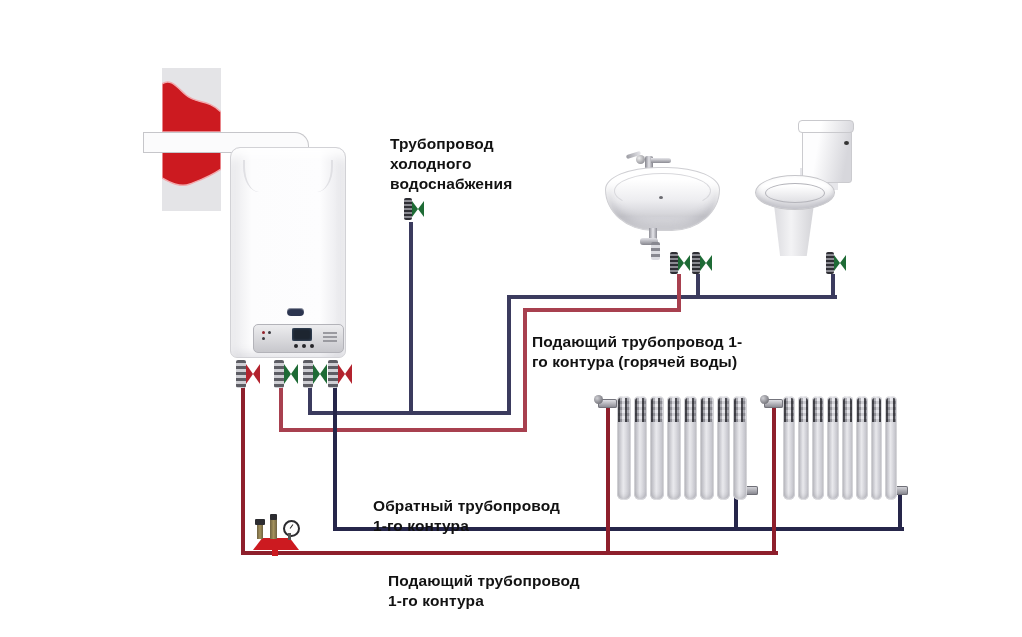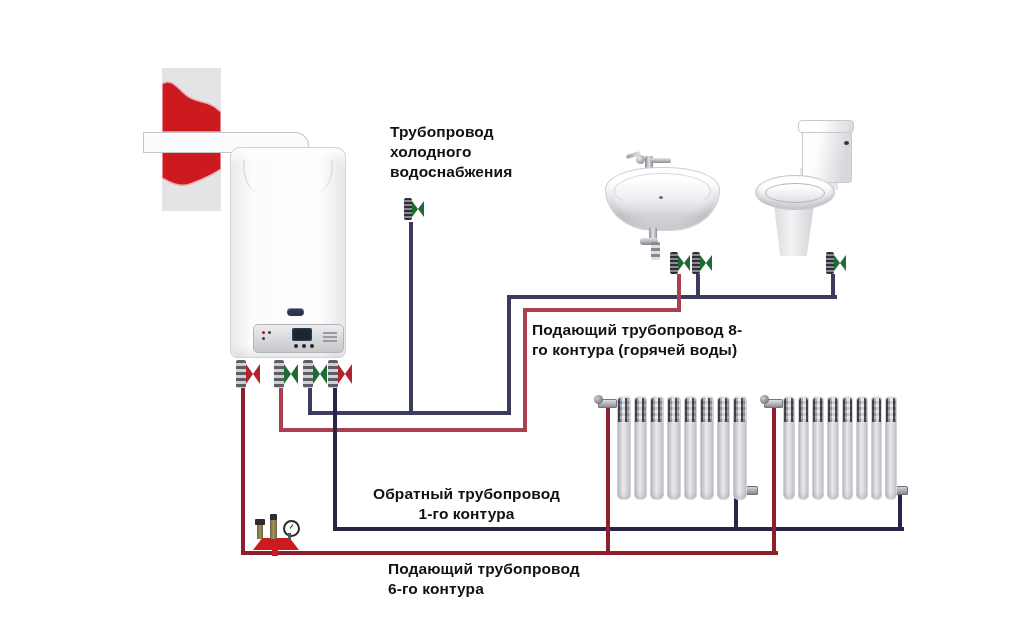--- a/index.html
+++ b/index.html
@@ -121,21 +121,21 @@
   .toilet .joint{position:absolute;left:48px;top:48px;width:38px;height:22px;background:#e6e6ea;}
   .toilet .seat{position:absolute;left:3px;top:55px;width:78px;height:33px;border-radius:50%;
          background:linear-gradient(180deg,#ffffff 30%,#dfdfe3 80%);border:1px solid #c6c6ca;
          box-shadow:inset 0 -3px 5px rgba(120,120,132,.3);}
   .toilet .seat::after{content:"";position:absolute;left:9px;right:9px;top:7px;bottom:6px;border-radius:50%;
          border:1px solid #b4b4ba;}
   .toilet .base{position:absolute;left:13px;top:82px;width:58px;height:54px;
          clip-path:polygon(15% 0,85% 0,72% 100%,26% 100%);
          background:linear-gradient(90deg,#cfcfd4 0%,#f3f3f5 45%,#c6c6cb 100%);}
 
-  .z-top{z-index:6;}
+  .z-top{z-index:6;margin-top:12px;}
 </style>
 </head>
 <body>
 
 <div class="canvas">
 
   <div class="wall">
     <svg width="59" height="143" viewBox="0 0 59 143">
       <path d="M0,16 C8,10 14,18 24,27 C34,36 46,31 59,44 L59,64 L0,64 Z" fill="var(--c-wallred,#cc1a20)" stroke="#f2a9ad" stroke-width="1.5"></path>
       <path d="M0,84 L59,84 L59,101 C47,109 38,112 28,116 C18,120 7,114 0,110 Z" fill="var(--c-wallred,#cc1a20)" stroke="#f2a9ad" stroke-width="1.5"></path>
@@ -269,20 +269,20 @@
     <div class="tank"></div>
     <div class="lid"></div>
     <div class="tbtn"></div>
     <div class="base"></div>
     <div class="seat"></div>
   </div>
 
   <div class="lbl z-top" style="left:390px;top:122px;">Трубопровод
 холодного
 водоснабжения</div>
-  <div class="lbl z-top" style="left:532px;top:320px;">Подающий трубопровод 8-
+  <div class="lbl z-top" style="left:532px;top:320px;">Подающий трубопровод 1-
 го контура (горячей воды)</div>
-  <div class="lbl z-top" style="left:373px;top:484px;text-align:center;">Обратный трубопровод
+  <div class="lbl z-top" style="left:373px;top:484px;">Обратный трубопровод
 1-го контура</div>
   <div class="lbl z-top" style="left:388px;top:559px;">Подающий трубопровод
-6-го контура</div>
+1-го контура</div>
 
 </div>
 
 </body></html>

